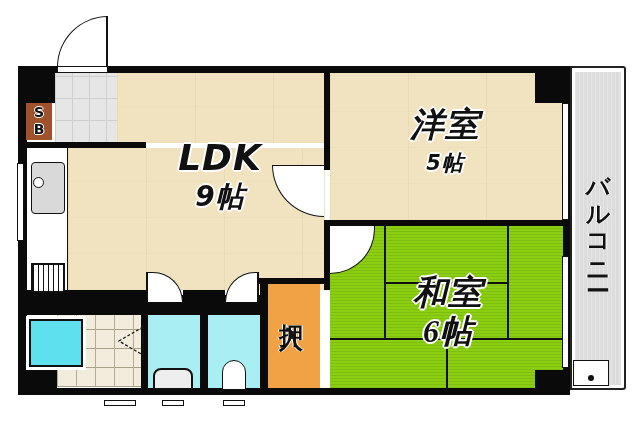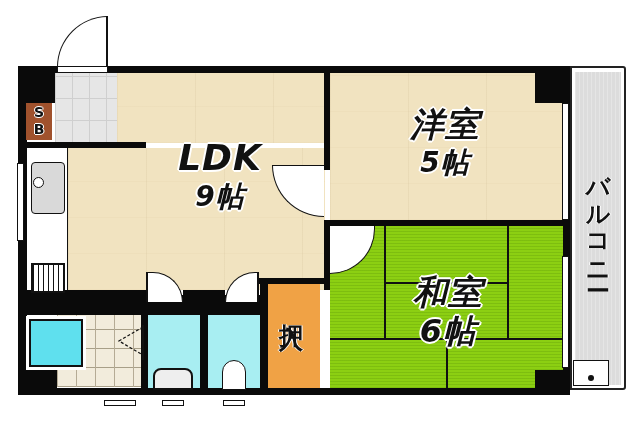--- a/index.html
+++ b/index.html
@@ -114,19 +114,19 @@
 
 <div class="abs" style="left:29px;top:319px;width:54px;height:48px;background:#5fe0ee;border:2px solid #111;outline:3px solid #fff;"></div>
 
 <div class="abs" style="left:153px;top:368px;width:40px;height:22px;background:#eee;border:2px solid #111;border-radius:8px 8px 0 0;"></div>
 <div class="abs" style="left:222px;top:360px;width:24px;height:30px;background:#fff;border:1.5px solid #111;border-radius:12px 12px 0 0;"></div>
 
 <div class="label" style="left:160px;top:138px;width:120px;font-size:36px;line-height:40px;">LDK</div>
 <div class="label" style="left:160px;top:178px;width:120px;font-size:28px;line-height:38px;">9帖</div>
 
 <div class="label" style="left:390px;top:104px;width:110px;font-size:34px;line-height:40px;">洋室</div>
-<div class="label" style="left:390px;top:144px;width:110px;font-size:28px;line-height:38px;">5帖</div>
+<div class="label" style="left:390px;top:144px;width:110px;font-size:21px;line-height:38px;">5帖</div>
 
 <div class="label" style="left:393px;top:272px;width:110px;font-size:34px;line-height:40px;">和室</div>
-<div class="label" style="left:393px;top:312px;width:110px;font-size:32px;line-height:38px;">6帖</div>
+<div class="label" style="left:393px;top:312px;width:110px;font-size:32px;line-height:38px;font-family:Liberation Serif, serif;">6帖</div>
 
 <div class="vtext" style="left:275px;top:305px;font-size:24px;">押入</div>
 <div class="vtext" style="left:582px;top:160px;font-size:24px;">バルコニー</div>
 
 </body></html>

